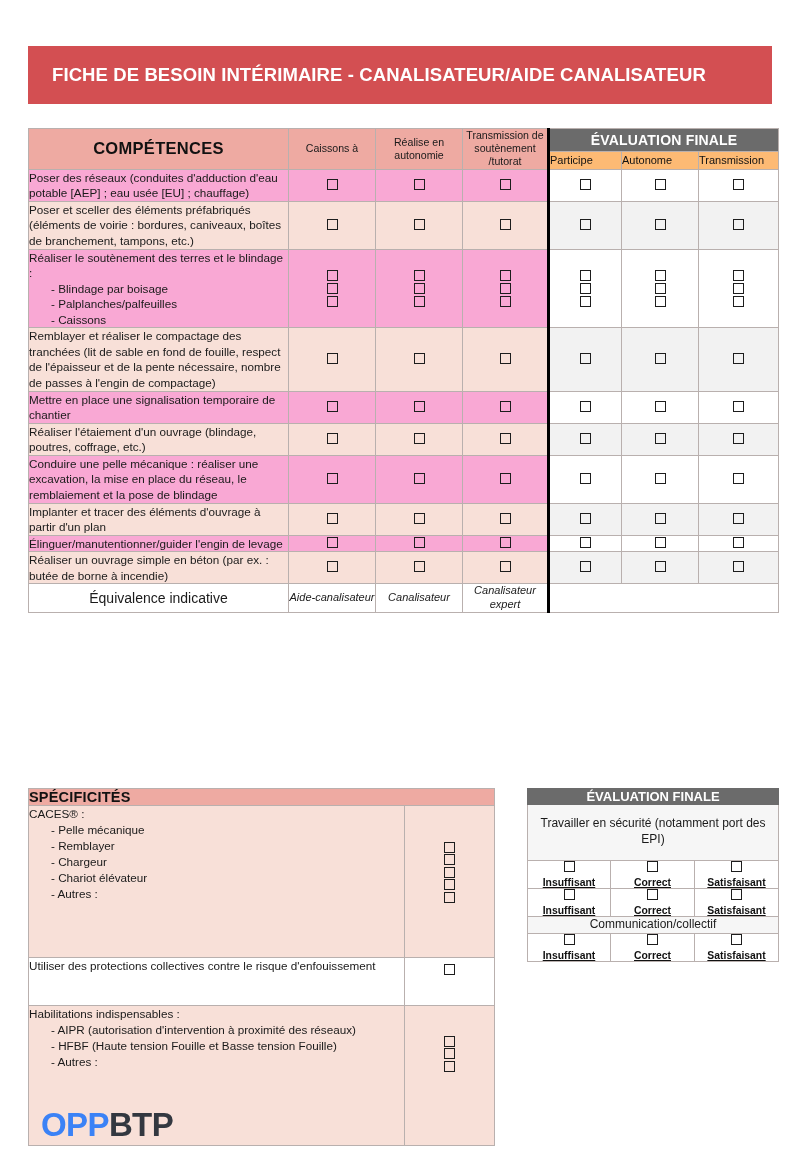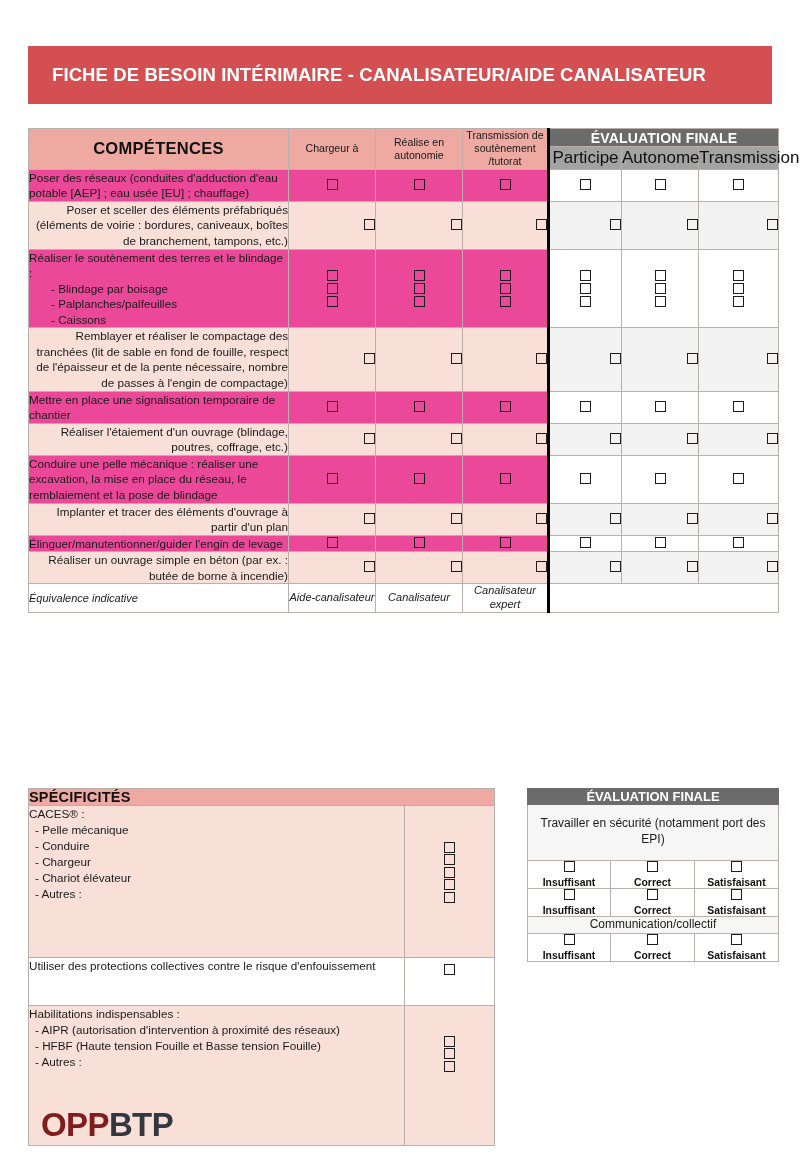--- a/index.html
+++ b/index.html
@@ -81,52 +81,51 @@
     background: #6b6b6b;
     color: #ffffff;
     text-align: center;
     font-weight: bold;
     font-size: 14px;
     letter-spacing: 0.2px;
     padding: 5px 0;
     border-color: #6b6b6b;
   }
   .hdr-sub {
-    background: #a3a3a3;
-    text-align: center;
+    background: #fdba74;
+    text-align: left;
     font-weight: normal;
-    font-size: 17px;
+    font-size: 11px;
     padding: 8px 1px;
     color: #111;
   }
   .cell-label {
     text-align: left;
     padding: 5px 7px 6px 7px;
     line-height: 1.33;
     font-size: 11.7px;
     color: #1a1a1a;
   }
   .cell-label .sub {
     display: block;
     padding-left: 22px;
   }
   .cell-box {
     text-align: center;
     vertical-align: middle;
     padding: 4px 0;
   }
-  .row-white .cell-label, .row-white .cell-box { background: #ec4899; }
-  .row-pink  .cell-label, .row-pink  .cell-box { background: #f8e0d8; text-align: right; }
+  .row-white .cell-label, .row-white .cell-box { background: #f9a8d4; }
+  .row-pink  .cell-label, .row-pink  .cell-box { background: #f8e0d8; }
   .row-white .eval-cell { background: #ffffff; }
   .row-pink  .eval-cell { background: #f2f2f2; }
   .thickleft { border-left: 3px solid #000000 !important; }
   .equiv-label {
-    text-align: left;
-    font-style: italic;
-    font-size: 11px;
+    text-align: center;
+    font-size: 14px;
     padding: 9px 4px;
     background: #ffffff;
   }
   .equiv-val {
     text-align: center;
     font-style: italic;
     font-size: 11px;
     line-height: 1.25;
     padding: 6px 2px;
     background: #ffffff;
@@ -167,21 +166,21 @@
     font-size: 14.5px;
     padding: 4px 0 5px 0;
     letter-spacing: 0.2px;
     color: #111;
   }
   .spec-text {
     padding: 6px 8px 8px 8px;
     line-height: 1.36;
     font-size: 11.7px;
   }
-  .spec-text .sub { display: block; padding-left: 6px; }
+  .spec-text .sub { display: block; padding-left: 22px; }
   .spec-cb {
     text-align: center;
     padding: 6px 0;
   }
   .spec-row-pink td { background: #f8e0d8; }
   .spec-row-white td { background: #ffffff; }
 
   
   .eval-table {
     position: absolute;
@@ -218,33 +217,34 @@
     background: #ffffff;
     text-align: center;
     padding: 5px 0 4px 0;
   }
   .eval-opt .cb { margin-bottom: 3px; }
   .eval-opt .optlabel {
     display: block;
     font-size: 10.4px;
     font-weight: bold;
     color: #111;
+    text-decoration: underline;
   }
 
   
   .logo {
     position: absolute;
     left: 41px;
     top: 1092px;
     font-size: 33px;
     font-weight: bold;
     letter-spacing: -0.6px;
     line-height: 1;
   }
-  .logo .red { color: #7f1d1d; }
+  .logo .red { color: #3b82f6; }
   .logo .dark { color: #333840; }
 </style>
 </head>
 <body>
 
 <div class="page">
 
   <div class="banner">
     <span class="banner-title">FICHE DE BESOIN INTÉRIMAIRE - CANALISATEUR/AIDE CANALISATEUR</span>
   </div>
@@ -255,21 +255,21 @@
       <col style="width:87px">
       <col style="width:87px">
       <col style="width:86px">
       <col style="width:73px">
       <col style="width:77px">
       <col style="width:80px">
     </colgroup>
     <thead>
       <tr>
         <th class="hdr-comp" rowspan="2">COMPÉTENCES</th>
-        <th class="hdr-pink" rowspan="2">Chargeur à</th>
+        <th class="hdr-pink" rowspan="2">Caissons à</th>
         <th class="hdr-pink" rowspan="2">Réalise en autonomie</th>
         <th class="hdr-pink" rowspan="2">Transmission de soutènement /tutorat</th>
         <th class="hdr-dark thickleft" colspan="3">ÉVALUATION FINALE</th>
       </tr>
       <tr>
         <th class="hdr-sub thickleft">Participe</th>
         <th class="hdr-sub">Autonome</th>
         <th class="hdr-sub">Transmission</th>
       </tr>
     </thead>
@@ -379,21 +379,21 @@
       <col style="width:376px">
       <col style="width:90px">
     </colgroup>
     <thead>
       <tr>
         <td class="spec-hdr" colspan="2">SPÉCIFICITÉS</td>
       </tr>
     </thead>
     <tbody>
         <tr class="spec-row-pink">
-          <td class="spec-text" style="height:152px">CACES® :<span class="sub">- Pelle mécanique</span><span class="sub">- Conduire</span><span class="sub">- Chargeur</span><span class="sub">- Chariot élévateur</span><span class="sub">- Autres :</span></td>
+          <td class="spec-text" style="height:152px">CACES® :<span class="sub">- Pelle mécanique</span><span class="sub">- Remblayer</span><span class="sub">- Chargeur</span><span class="sub">- Chariot élévateur</span><span class="sub">- Autres :</span></td>
           <td class="spec-cb" style="padding-top:34px"><span class="cb-stack"><span class="cb"></span><span class="cb"></span><span class="cb"></span><span class="cb"></span><span class="cb"></span></span></td>
         </tr>
         <tr class="spec-row-white">
           <td class="spec-text" style="height:48px">Utiliser des protections collectives contre le risque d'enfouissement</td>
           <td class="spec-cb" style="padding-top:6px"><span class=""><span class="cb"></span></span></td>
         </tr>
         <tr class="spec-row-pink">
           <td class="spec-text" style="height:140px">Habilitations indispensables :<span class="sub">- AIPR (autorisation d'intervention à proximité des réseaux)</span><span class="sub">- HFBF (Haute tension Fouille et Basse tension Fouille)</span><span class="sub">- Autres :</span></td>
           <td class="spec-cb" style="padding-top:28px"><span class="cb-stack"><span class="cb"></span><span class="cb"></span><span class="cb"></span></span></td>
         </tr>

